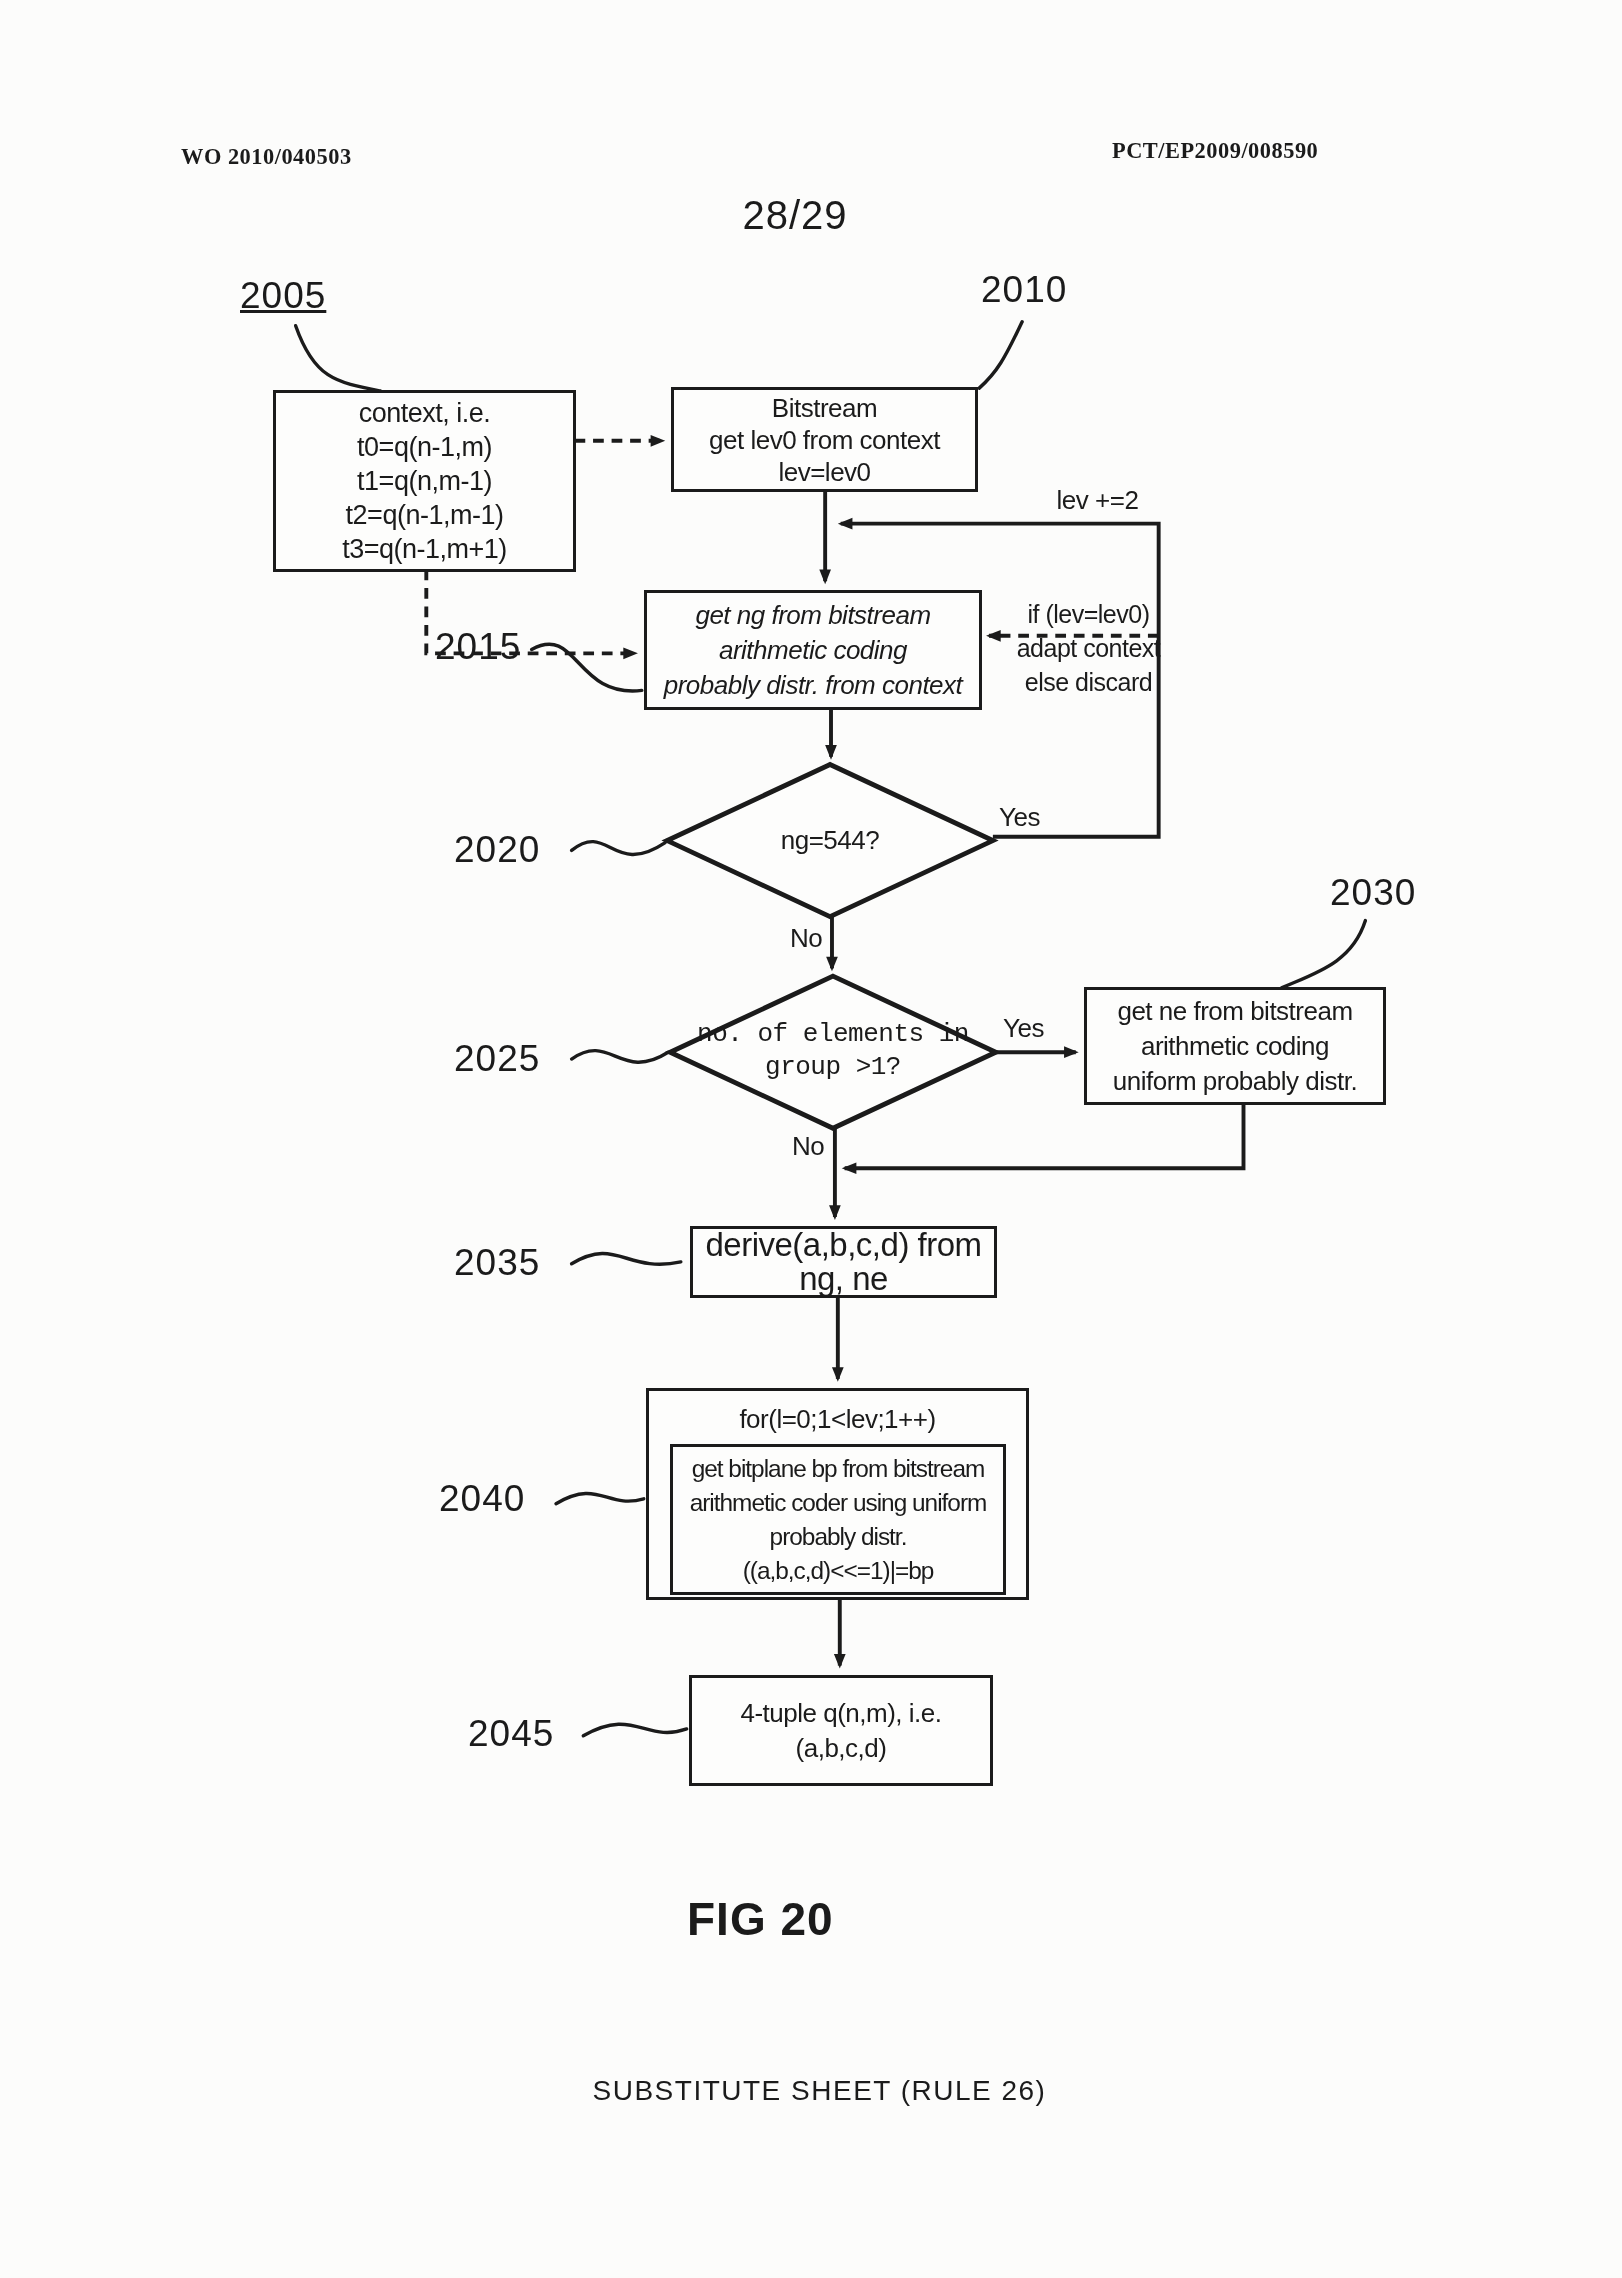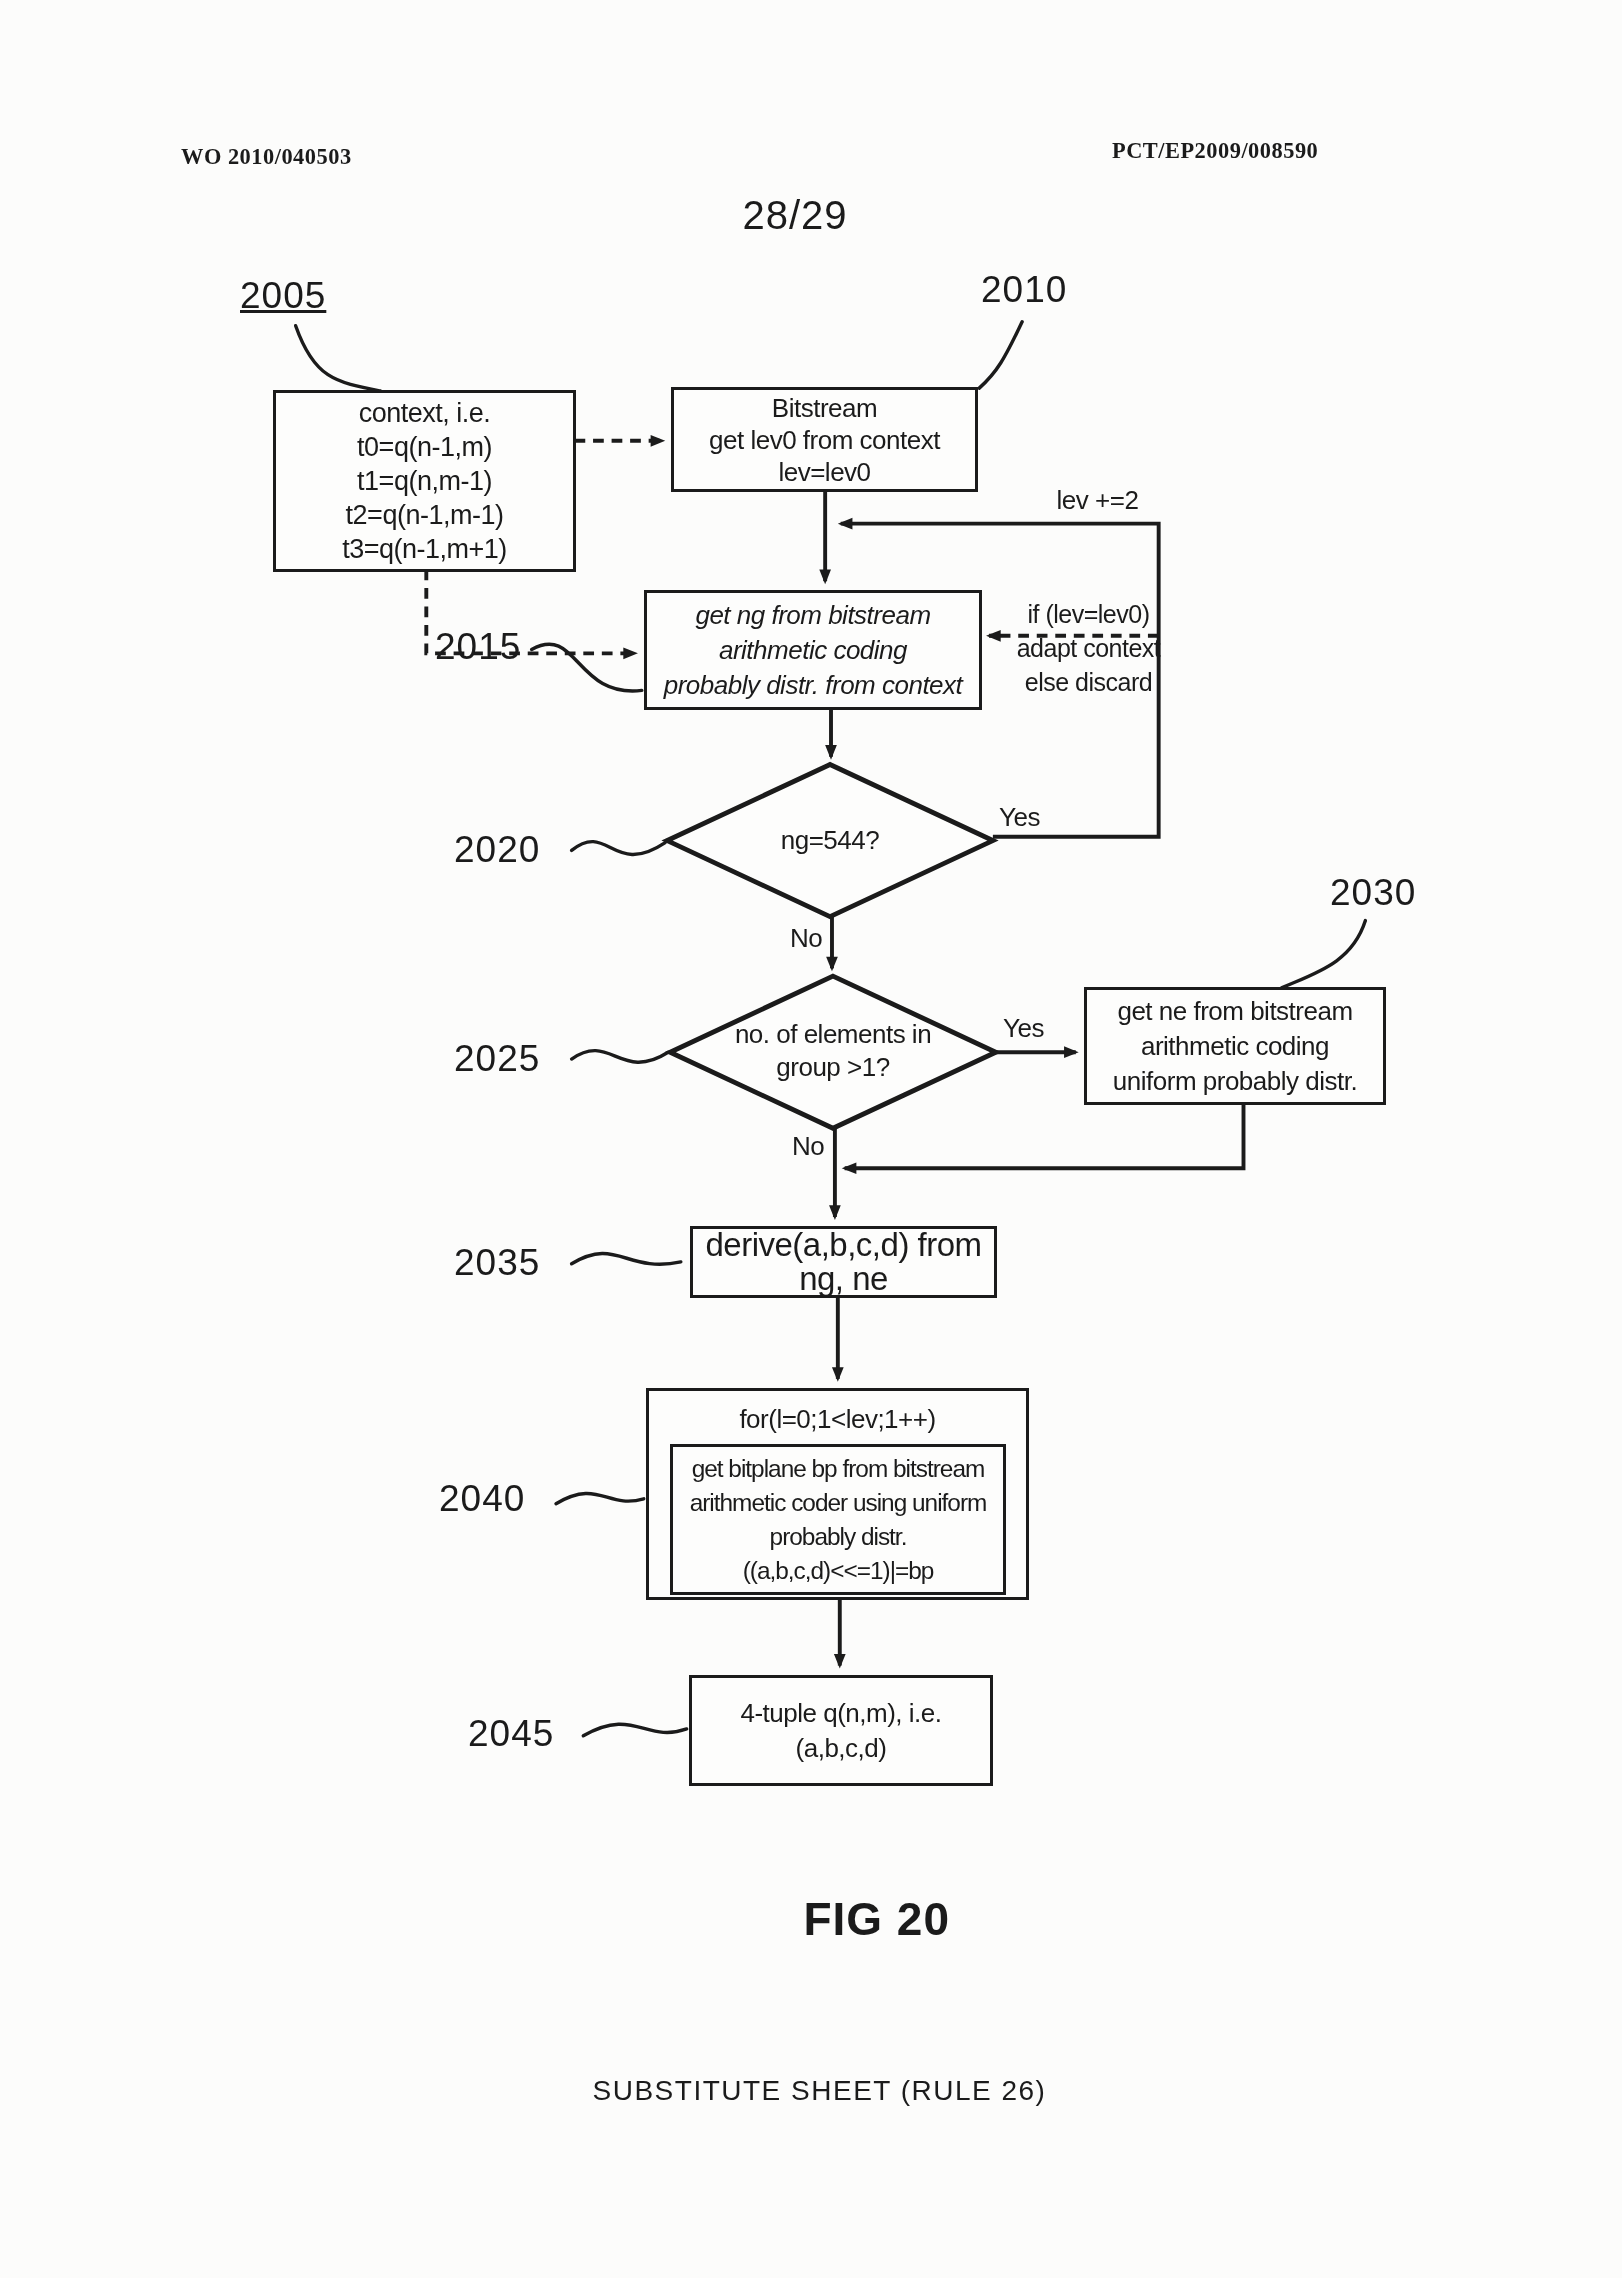--- a/index.html
+++ b/index.html
@@ -31,42 +31,42 @@
   #box2045{left:689px;top:1675px;width:298px;height:105px;line-height:35px;}
   
   #box2040{left:646px;top:1388px;width:377px;height:206px;border:3.9px solid #1b1b1b;background:#fdfdfc;}
   #box2040 .forhdr{width:100%;text-align:center;font-size:26px;margin-top:13px;letter-spacing:-0.5px;}
   #box2040in{left:670px;top:1444px;width:330px;height:145px;border:3.9px solid #1b1b1b;
     font-size:24.4px;line-height:34px;letter-spacing:-1px;}
   
   .dtext{position:absolute;display:flex;flex-direction:column;justify-content:center;align-items:center;
     font-size:26px;line-height:33px;letter-spacing:-0.5px;text-align:center;}
   #dt2020{left:667px;top:808px;width:326px;height:64px;}
-  #dt2025{left:670px;top:1016px;width:326px;height:70px;}
+  #dt2025{left:670px;top:1016px;width:326px;height:70px;font-family:Liberation Mono, monospace;}
   
   .ref{position:absolute;font-size:37px;letter-spacing:1px;}
   #r2005{left:240px;top:275px;text-decoration:underline;}
   #r2010{left:981px;top:269px;}
   #r2015{left:435px;top:626px;}
   #r2020{left:454px;top:829px;}
   #r2025{left:454px;top:1038px;}
   #r2030{left:1330px;top:872px;}
   #r2035{left:454px;top:1242px;}
   #r2040{left:439px;top:1478px;}
   #r2045{left:468px;top:1713px;}
   
   .elabel{position:absolute;font-size:26px;letter-spacing:-0.5px;}
   #levinc{left:1034px;top:485px;width:127px;text-align:center;}
   #cond{left:997px;top:597px;width:183px;text-align:center;line-height:34px;font-size:25px;}
   #yes2020{left:999px;top:802px;}
   #no2020{left:790px;top:923px;}
   #yes2025{left:1003px;top:1013px;}
   #no2025{left:792px;top:1131px;}
   
-  #figcap{left:687px;top:1892px;width:263px;text-align:right;font-size:46px;font-weight:bold;letter-spacing:1px;}
+  #figcap{left:687px;top:1892px;width:263px;text-align:left;font-size:46px;font-weight:bold;letter-spacing:1px;}
   #footer{left:488px;top:2075px;width:663px;text-align:center;font-size:28px;letter-spacing:1.5px;}
 </style>
 </head>
 <body>
 
 <div class="abs hdr" id="hdrL">WO 2010/040503</div>
 <div class="abs hdr" id="hdrR">PCT/EP2009/008590</div>
 <div class="abs" id="pagenum">28/29</div>
 
 <svg id="wires" width="1623" height="2278" viewBox="0 0 1664 2336">

